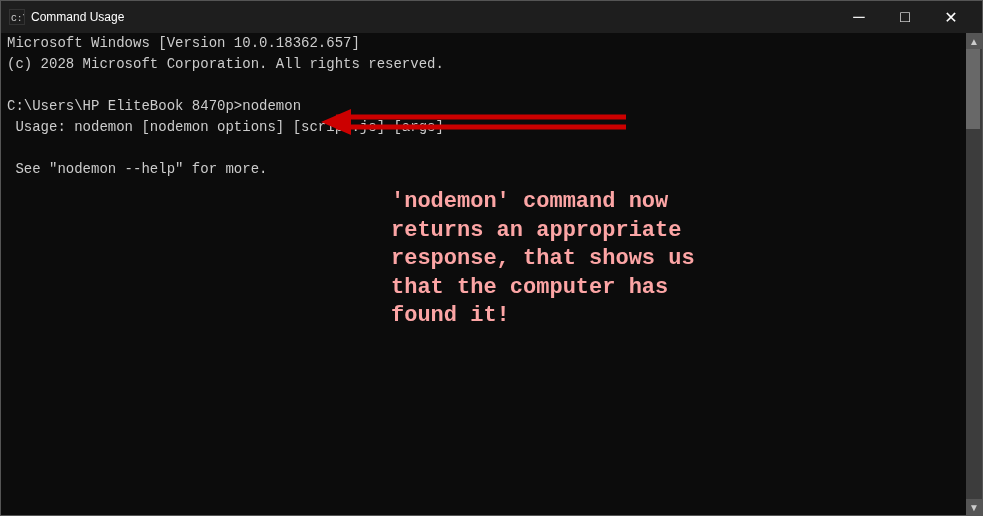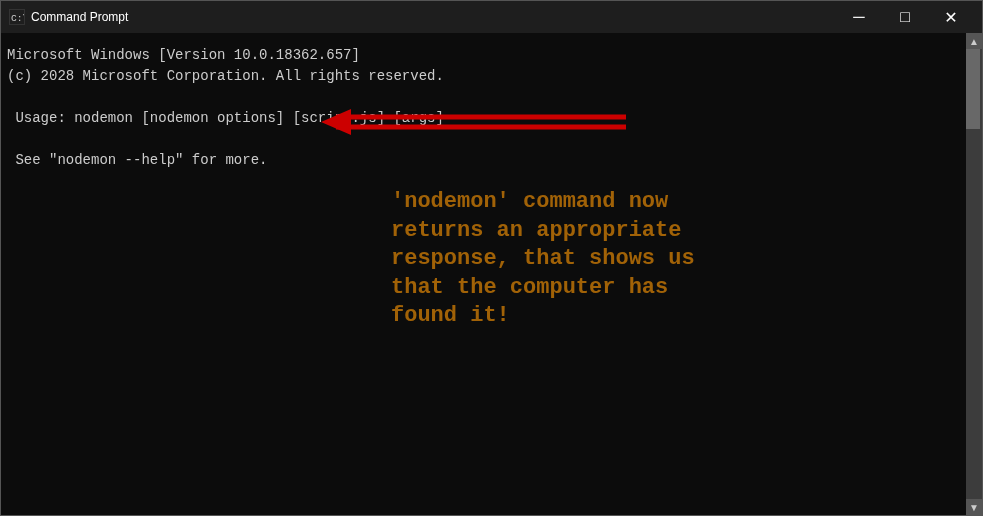--- a/index.html
+++ b/index.html
@@ -70,37 +70,37 @@
 
     .console-area {
       flex: 1;
       background: #0c0c0c;
       display: flex;
       overflow: hidden;
     }
 
     .console-content {
       flex: 1;
-      padding: 12px 6px;
+      padding: 0 6px;
       color: #cccccc;
       font-family: 'Courier New', Consolas, monospace;
       font-size: 14px;
       line-height: 1.5;
       overflow: hidden;
       position: relative;
     }
 
     .console-line {
       white-space: pre;
       display: block;
     }
 
     .annotation-text {
       position: absolute;
-      color: #a16207;
+      color: #fca5a5;
       font-size: 22px;
       font-weight: bold;
       line-height: 1.3;
       left: 390px;
       top: 155px;
       width: 320px;
     }
 
     
     .arrow-container {
@@ -158,33 +158,34 @@
 
 <div class="window">
 
   <div class="title-bar">
     <div class="title-bar-icon">
       <svg viewBox="0 0 16 16" fill="none">
         <rect width="16" height="16" fill="#1e1e1e"></rect>
         <text x="1" y="13" font-size="11" fill="#cccccc" font-family="Courier New">C:\</text>
       </svg>
     </div>
-    <span class="title-bar-text">Command Prompt</span>
+    <span class="title-bar-text">Command Usage</span>
     <div class="title-bar-controls">
       <button class="title-bar-btn">─</button>
       <button class="title-bar-btn">□</button>
       <button class="title-bar-btn close">✕</button>
     </div>
   </div>
 
   <div class="console-area">
     <div class="console-content">
       <span class="console-line">Microsoft Windows [Version 10.0.18362.657]</span>
       <span class="console-line">(c) 2028 Microsoft Corporation. All rights reserved.</span>
       <span class="console-line">&nbsp;</span>
+      <span class="console-line">C:\Users\HP EliteBook 8470p&gt;nodemon</span>
       <span class="console-line"> Usage: nodemon [nodemon options] [script.js] [args]</span>
       <span class="console-line">&nbsp;</span>
       <span class="console-line"> See "nodemon --help" for more.</span>
       <span class="console-line">&nbsp;</span>
 
       <svg class="arrow-container" style="position:absolute; top:66px; left:5px; width:640px; height:50px; overflow:visible;" viewBox="0 0 640 50">
 
         <line x1="620" y1="18" x2="330" y2="18" stroke="#cc0000" stroke-width="5"></line>
         <line x1="620" y1="28" x2="330" y2="28" stroke="#cc0000" stroke-width="5"></line>
 

